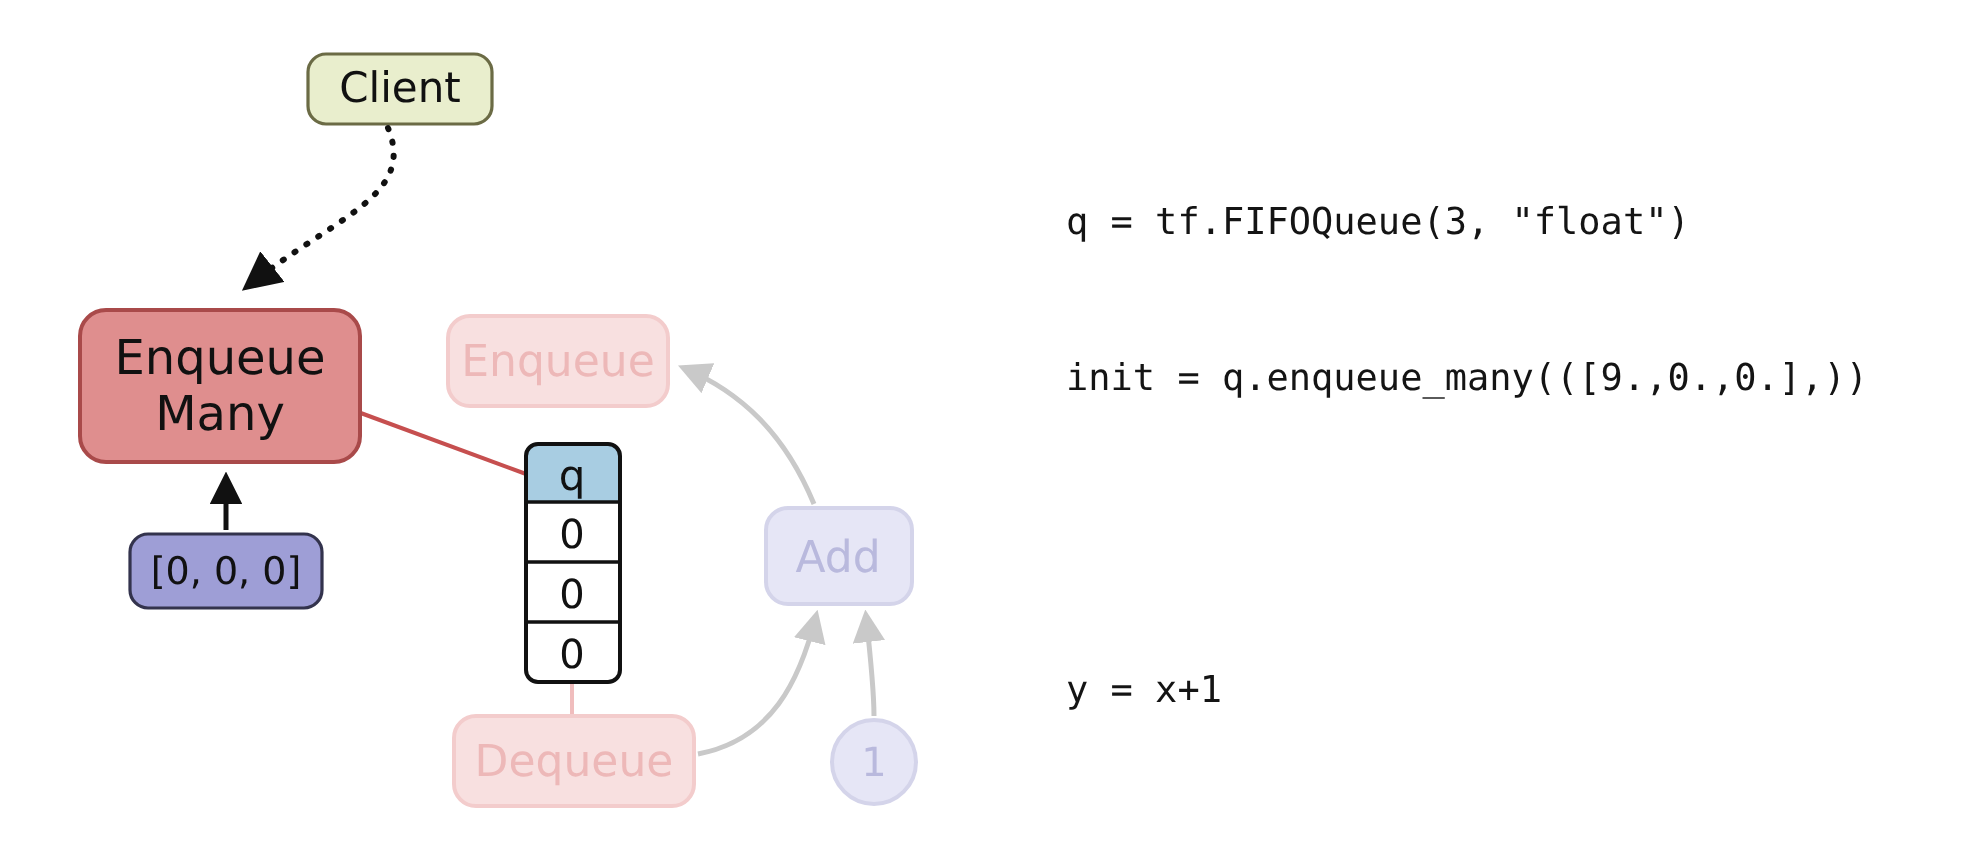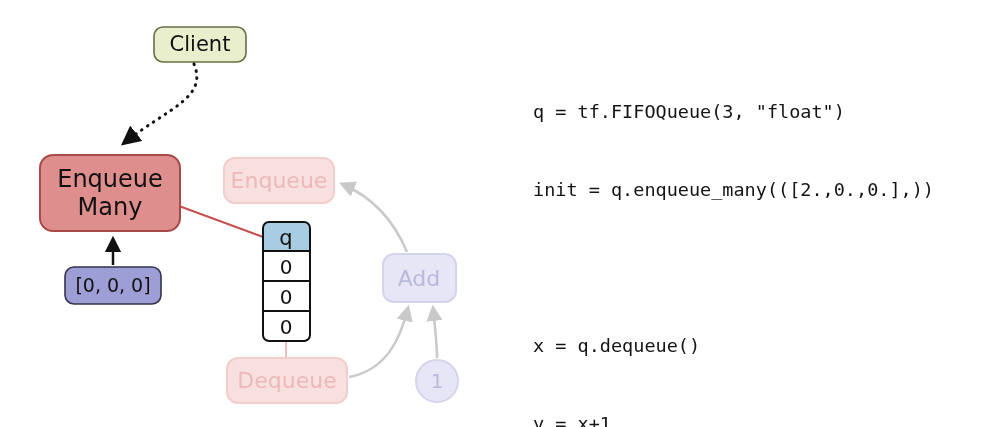--- a/index.html
+++ b/index.html
@@ -89,23 +89,22 @@
     <text x="286" y="245" text-anchor="middle" font-size="21" fill="#111111">q</text>
     <text x="286" y="274" text-anchor="middle" font-size="20" fill="#111111">0</text>
     <text x="286" y="304" text-anchor="middle" font-size="20" fill="#111111">0</text>
     <text x="286" y="334" text-anchor="middle" font-size="20" fill="#111111">0</text>
   </g>
 </svg>
 </div>
 
 <div class="code-block">
   <div class="code-line">q = tf.FIFOQueue(3, "float")</div>
-  <div class="code-line">init = q.enqueue_many(([2.,0.,0.],))</div>
+  <div class="code-line">init = q.enqueue_many(([9.,0.,0.],))</div>
   <div class="code-line"></div>
-  <div class="code-line">x = q.dequeue()</div>
   <div class="code-line">y = x+1</div>
   
   
   
   
   
   
   
 </div>
 

